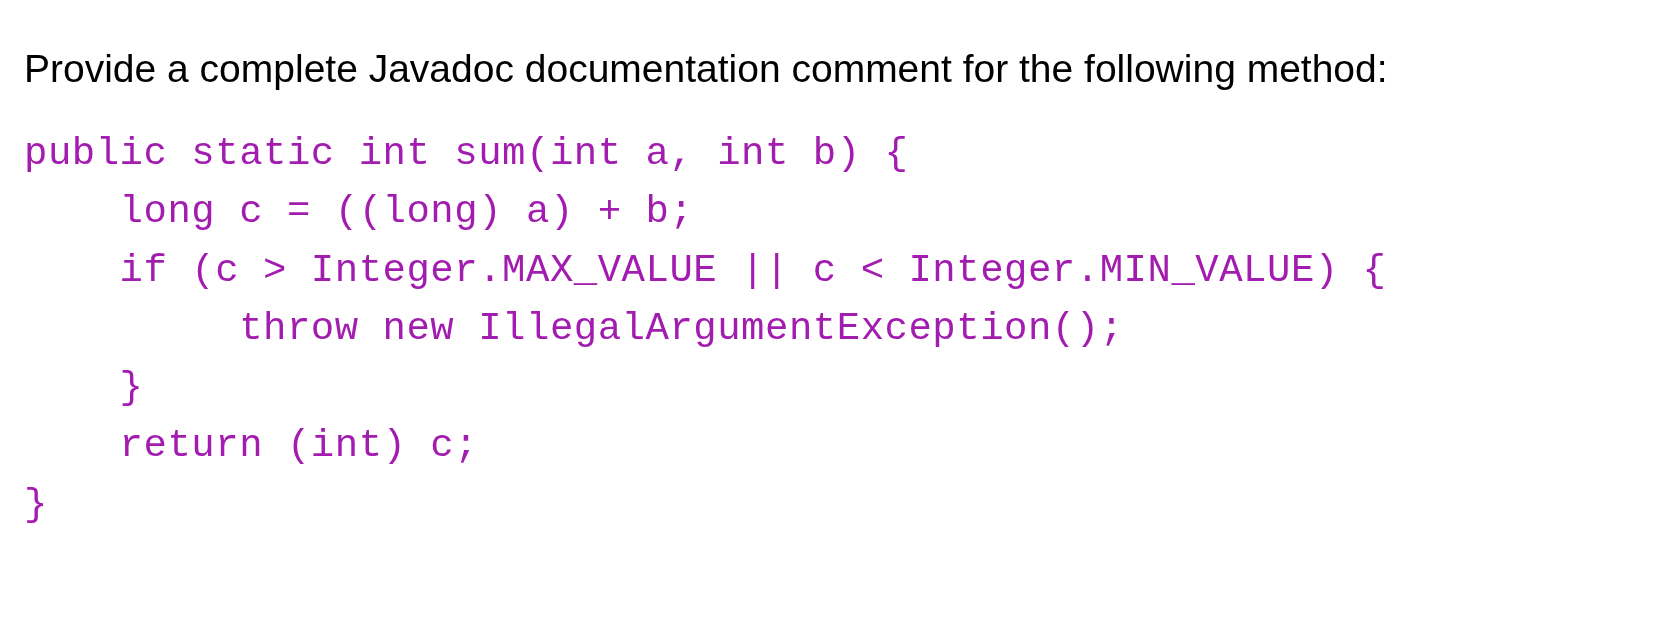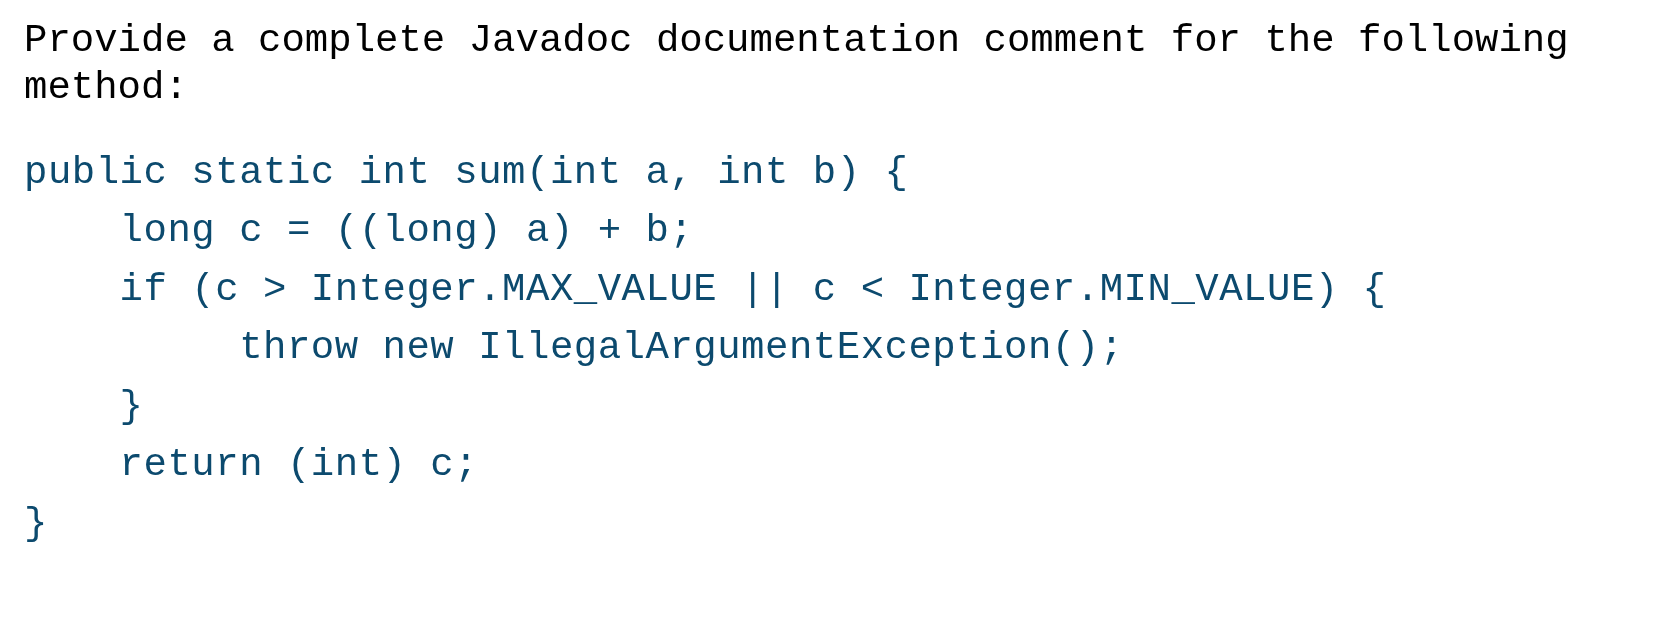--- a/index.html
+++ b/index.html
@@ -8,30 +8,31 @@
     background: #ffffff;
     width: 1672px;
     height: 644px;
     overflow: hidden;
   }
   .page {
     padding: 18px 24px;
     box-sizing: border-box;
   }
   .prompt {
-    font-family: Liberation Mono, monospace;
+    font-family: Liberation Sans, sans-serif;
     font-size: 39px;
     color: #000000;
     margin-bottom: 32px;
     line-height: 1.2;
+    margin-top: 28px;
   }
   .code {
     font-family: "Courier New", Courier, monospace;
     font-size: 39px;
-    color: #0c4a6e;
+    color: #a21caf;
     white-space: pre;
     line-height: 1.5;
     letter-spacing: 0.5px;
   }
 </style>
 </head>
 <body>
 
 <div class="page">
   <div class="prompt">Provide a complete Javadoc documentation comment for the following method:</div>

